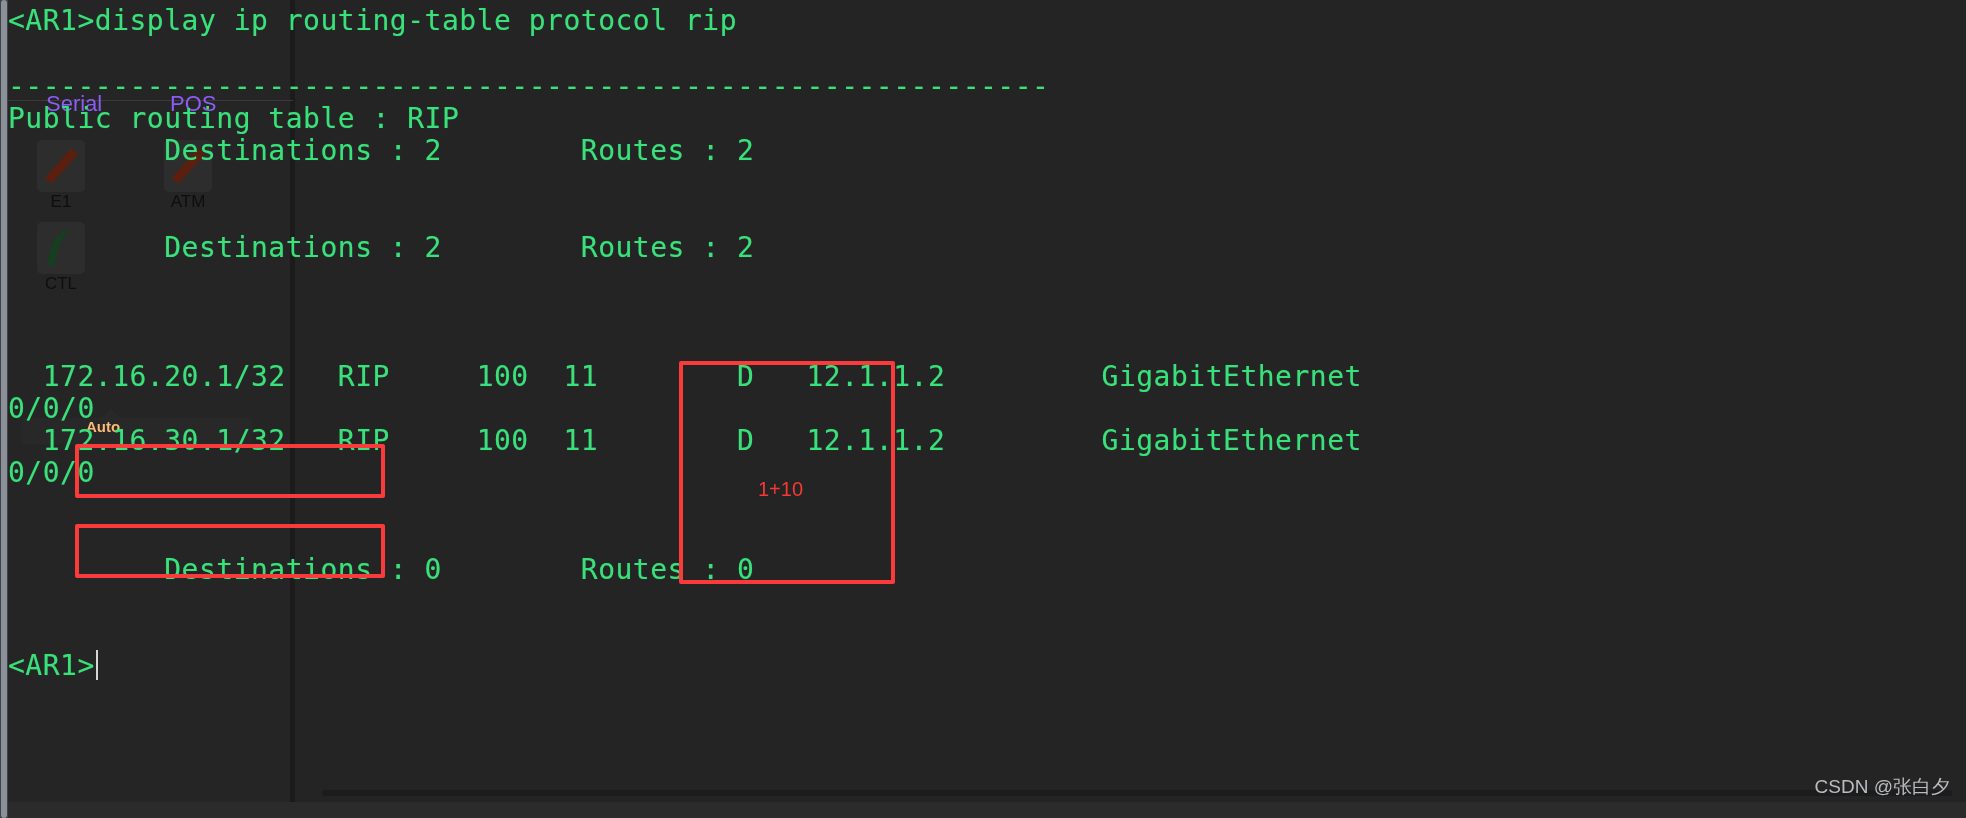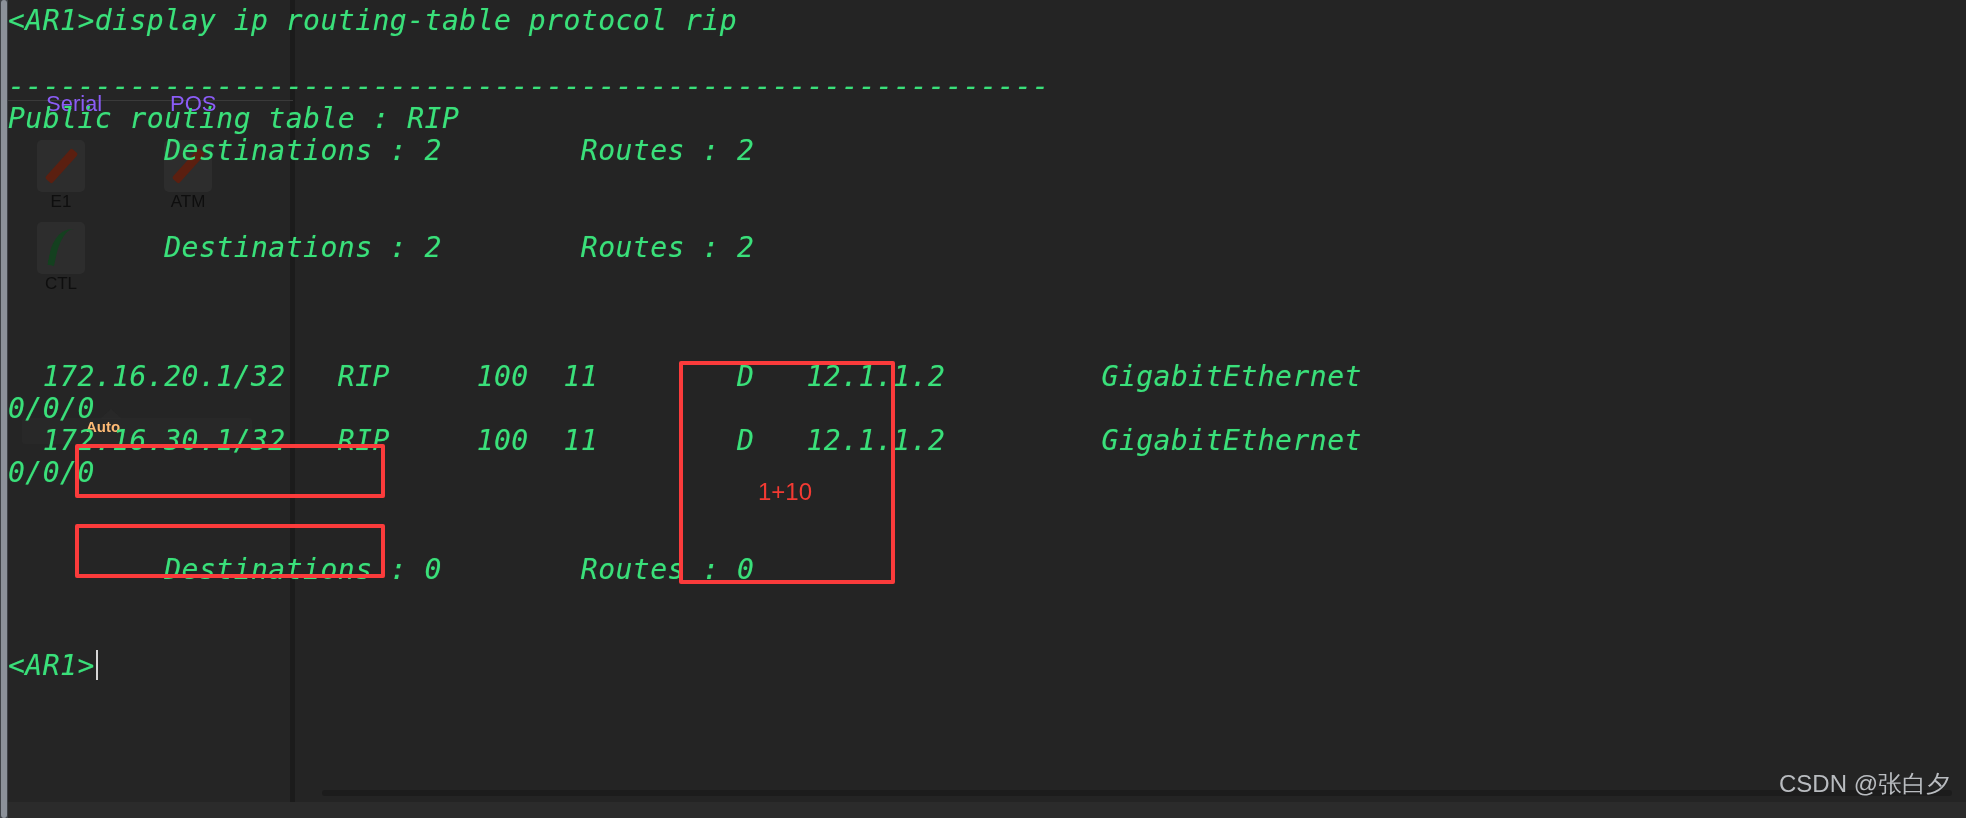--- a/index.html
+++ b/index.html
@@ -150,21 +150,20 @@
   .tline {
     position: absolute;
     left: 8px;
     color: #3ae07a;
     font-family: "DejaVu Sans Mono", "Liberation Mono", monospace;
     font-size: 28px;
     line-height: 33px;
     letter-spacing: 0.5px;
     white-space: pre;
     text-shadow: 0 0 1px rgba(58,224,122,0.4);
-    font-style: italic;
   }
 
   
   .vscroll {
     position: absolute;
     left: 0; top: 0;
     width: 8px;
     height: 818px;
     background: #3f4247;
     z-index: 5;
@@ -214,33 +213,33 @@
   .ann-box {
     position: absolute;
     border: 4px solid #fb3b3b;
     border-radius: 2px;
   }
 
   .ann-text {
     position: absolute;
     color: #f33a33;
     font-family: "Liberation Sans", sans-serif;
-    font-size: 24px;
+    font-size: 20px;
     font-weight: 400;
     white-space: nowrap;
   }
 
   
   .watermark {
     position: absolute;
     right: 16px;
     bottom: 18px;
     color: #b9bcc0;
     font-family: "Liberation Sans", sans-serif;
-    font-size: 24px;
+    font-size: 19px;
     z-index: 8;
     white-space: nowrap;
   }
 
   .caret {
     display: inline-block;
     width: 2px;
     height: 30px;
     background: #d6d6d6;
     vertical-align: -5px;

